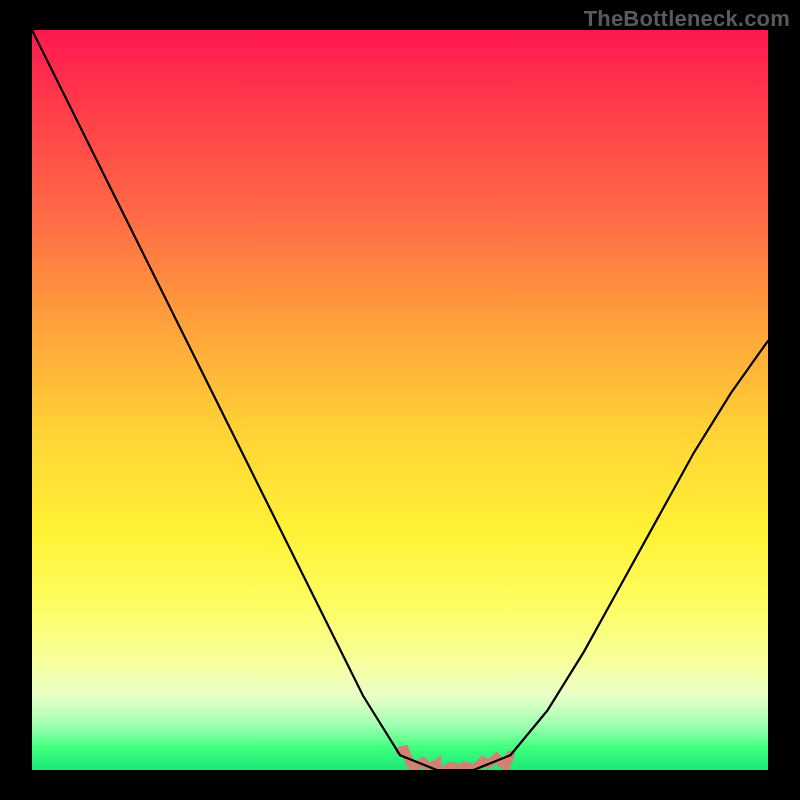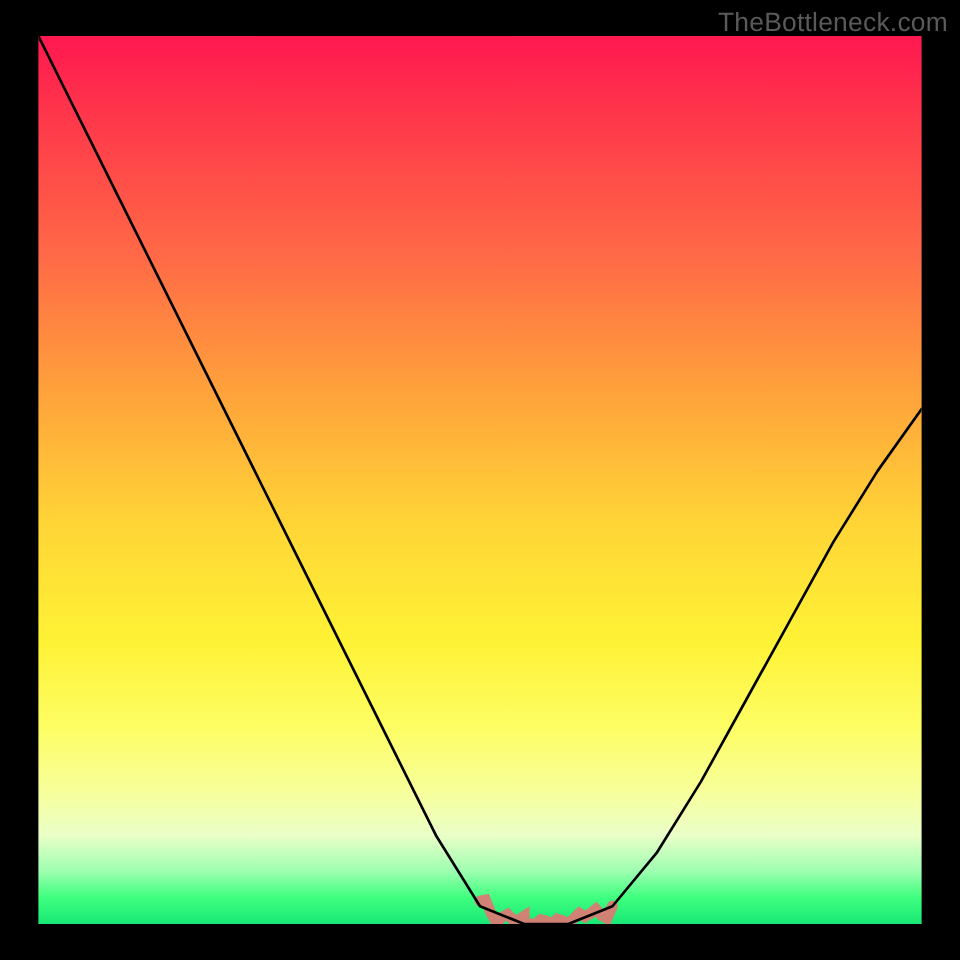--- a/index.html
+++ b/index.html
@@ -15,21 +15,21 @@
     position: relative;
     width: 800px;
     height: 800px;
   }
   .watermark {
     position: absolute;
     top: 6px;
     right: 10px;
     color: #5a5a5a;
     font-size: 22px;
-    font-weight: 400;
+    font-weight: 700;
     letter-spacing: 0.2px;
     user-select: none;
     text-align: right;
   }
   .plot-area {
     position: absolute;
     left: 32px;
     top: 30px;
     width: 736px;
     height: 740px;

